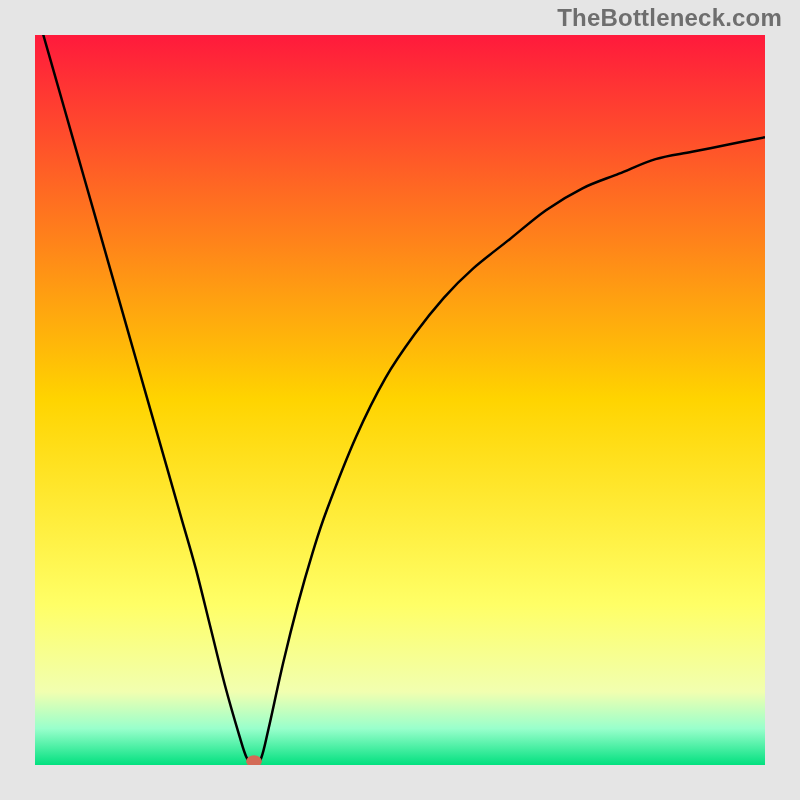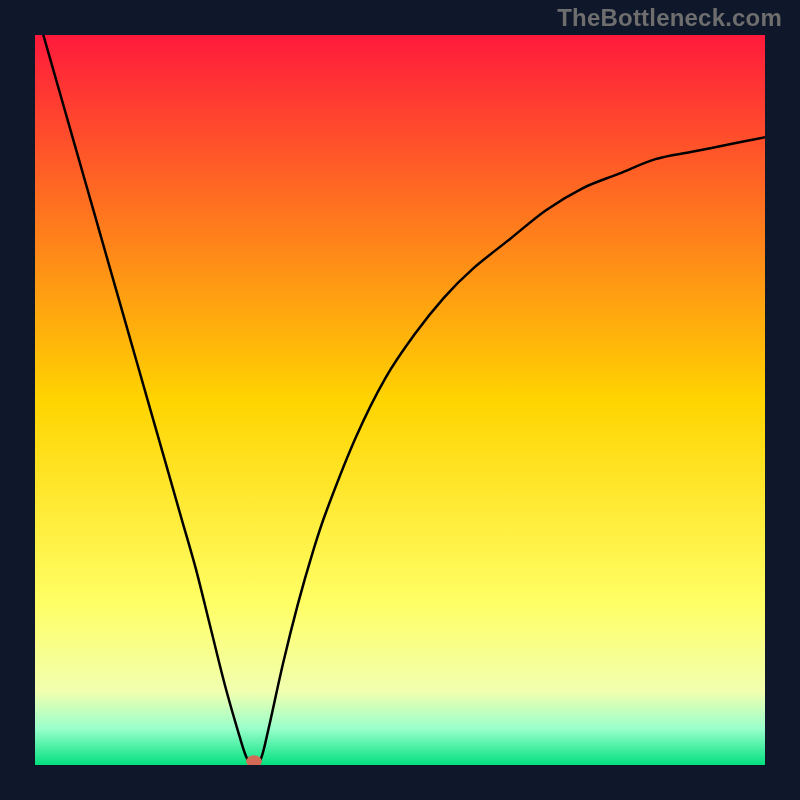--- a/index.html
+++ b/index.html
@@ -10,21 +10,21 @@
     overflow: hidden;
     background: #000;
     font-family: Arial, Helvetica, sans-serif;
   }
   .frame {
     position: absolute;
     left: 0;
     top: 0;
     width: 800px;
     height: 800px;
-    background: #0f172a;
+    background: #e5e5e5;
   }
   .plot {
     position: absolute;
     left: 35px;
     top: 35px;
     width: 730px;
     height: 730px;
   }
   .watermark {
     position: absolute;

